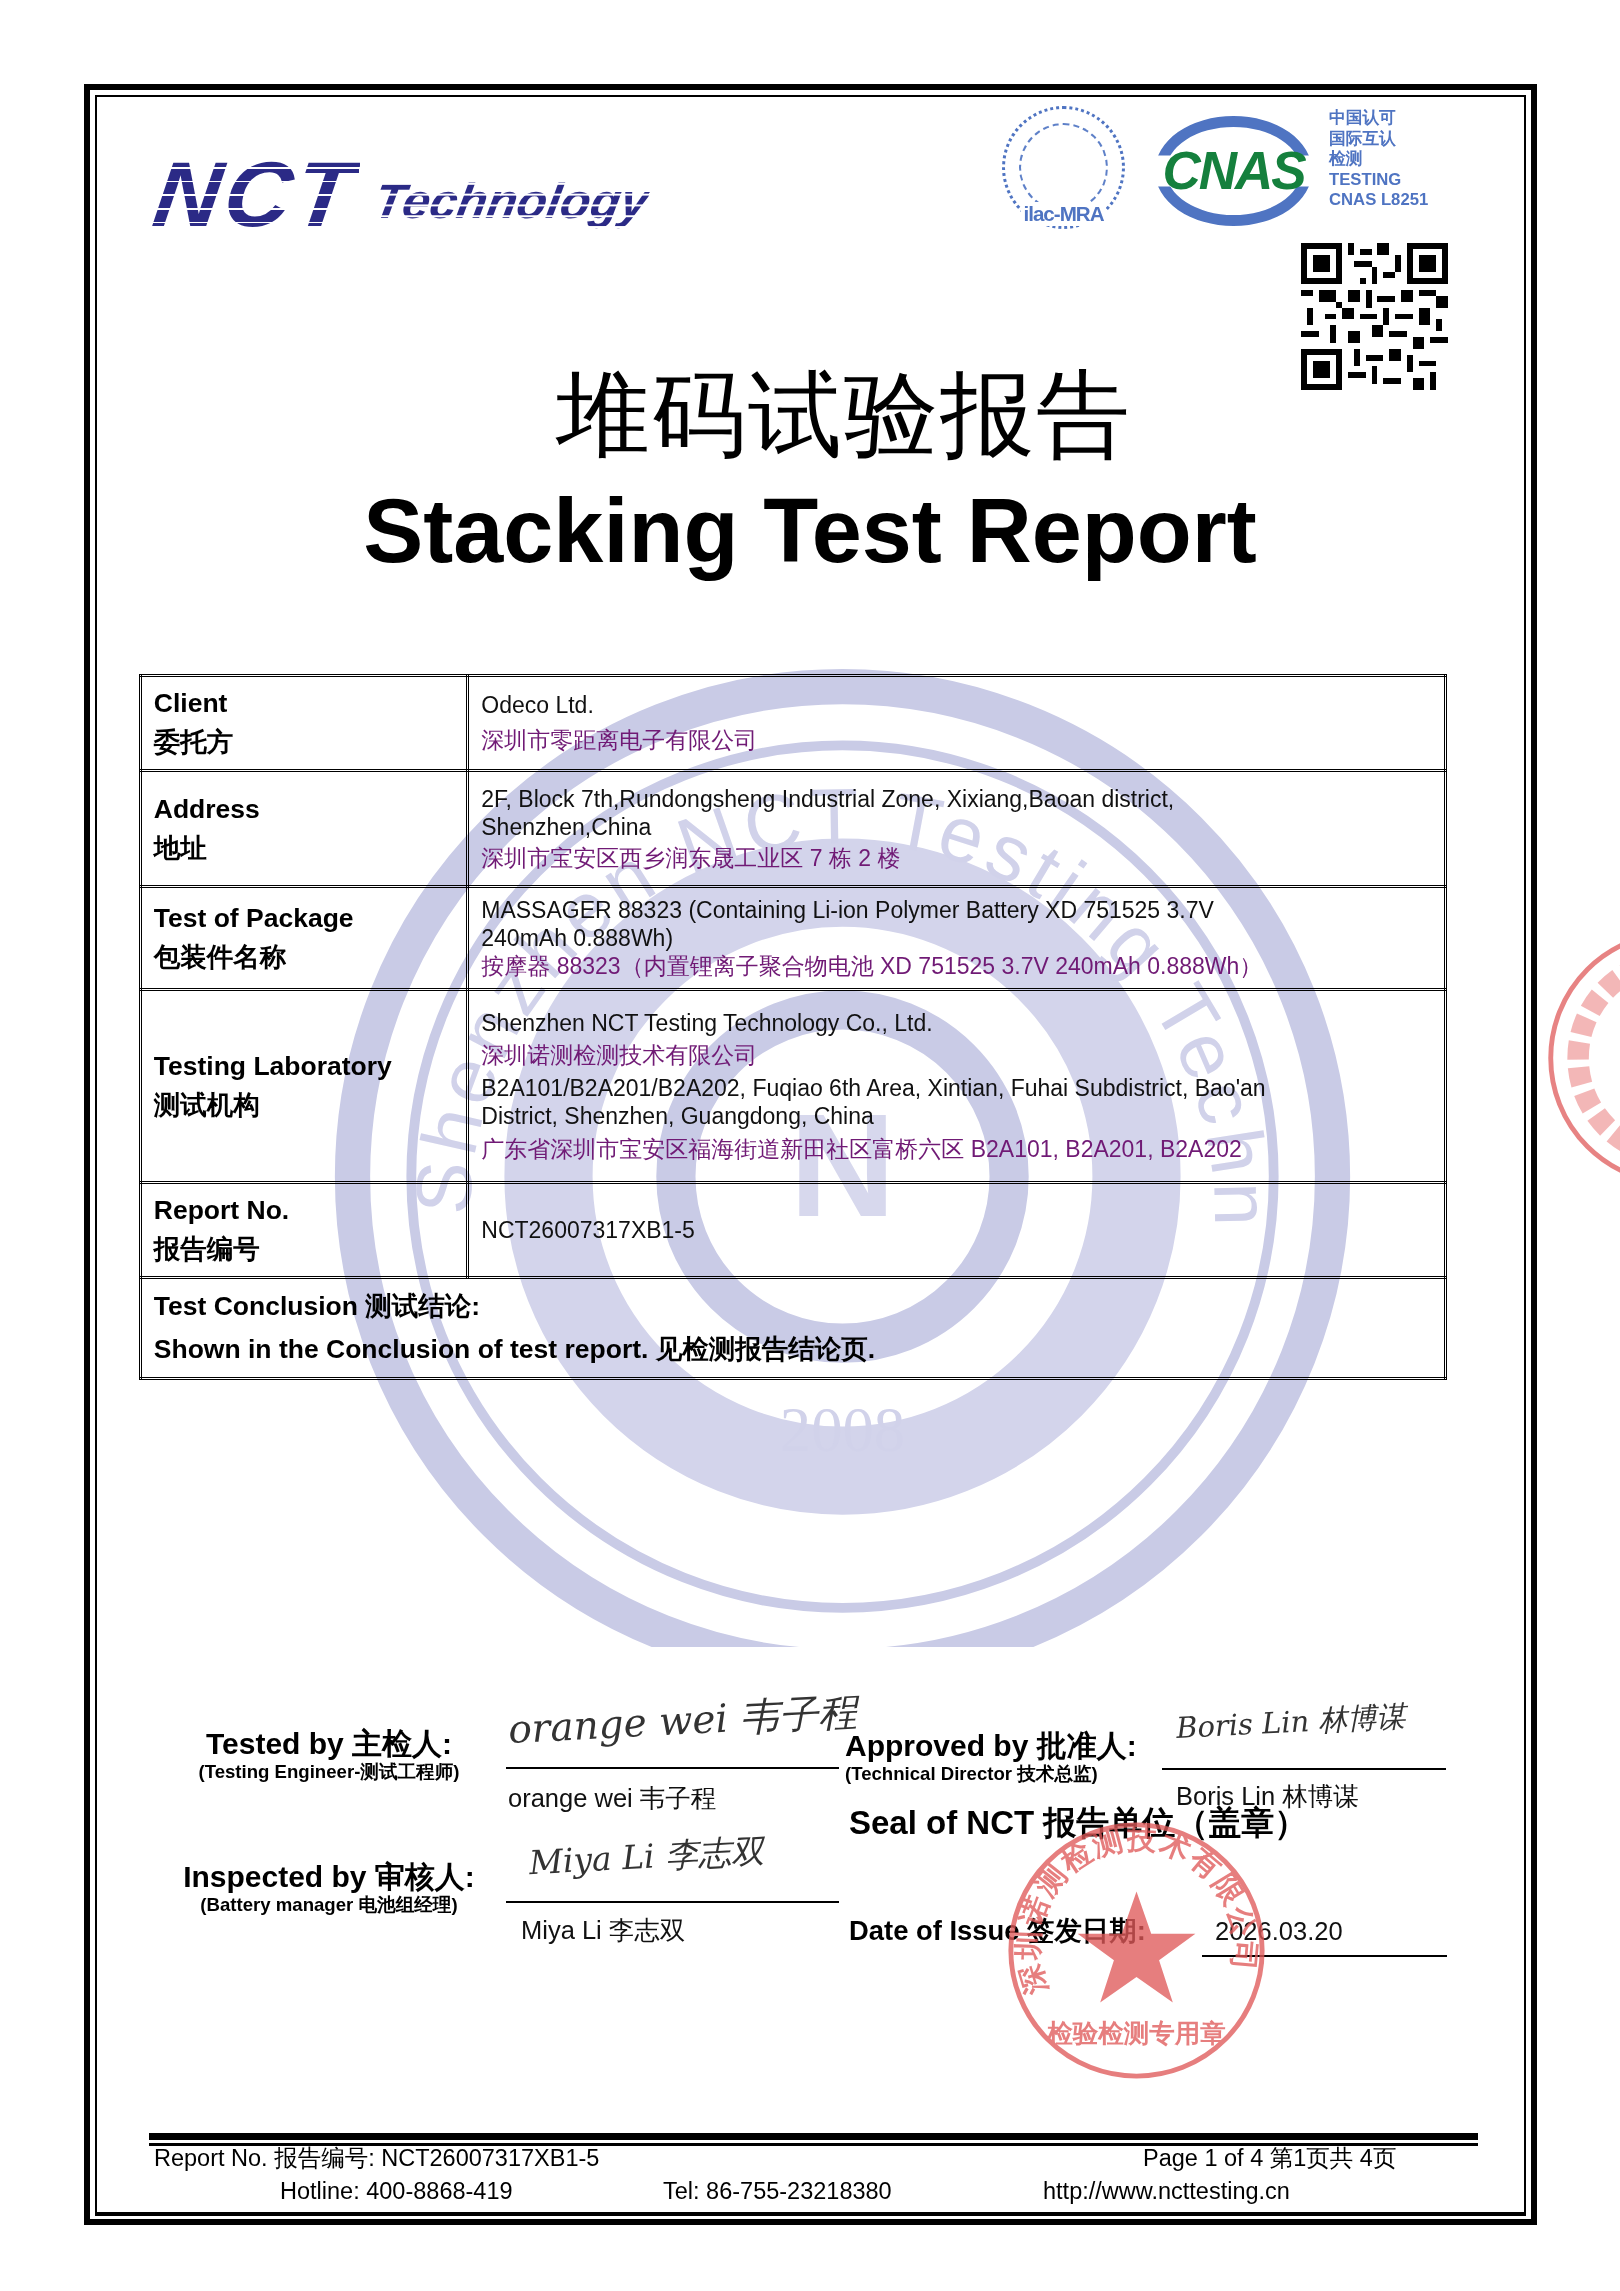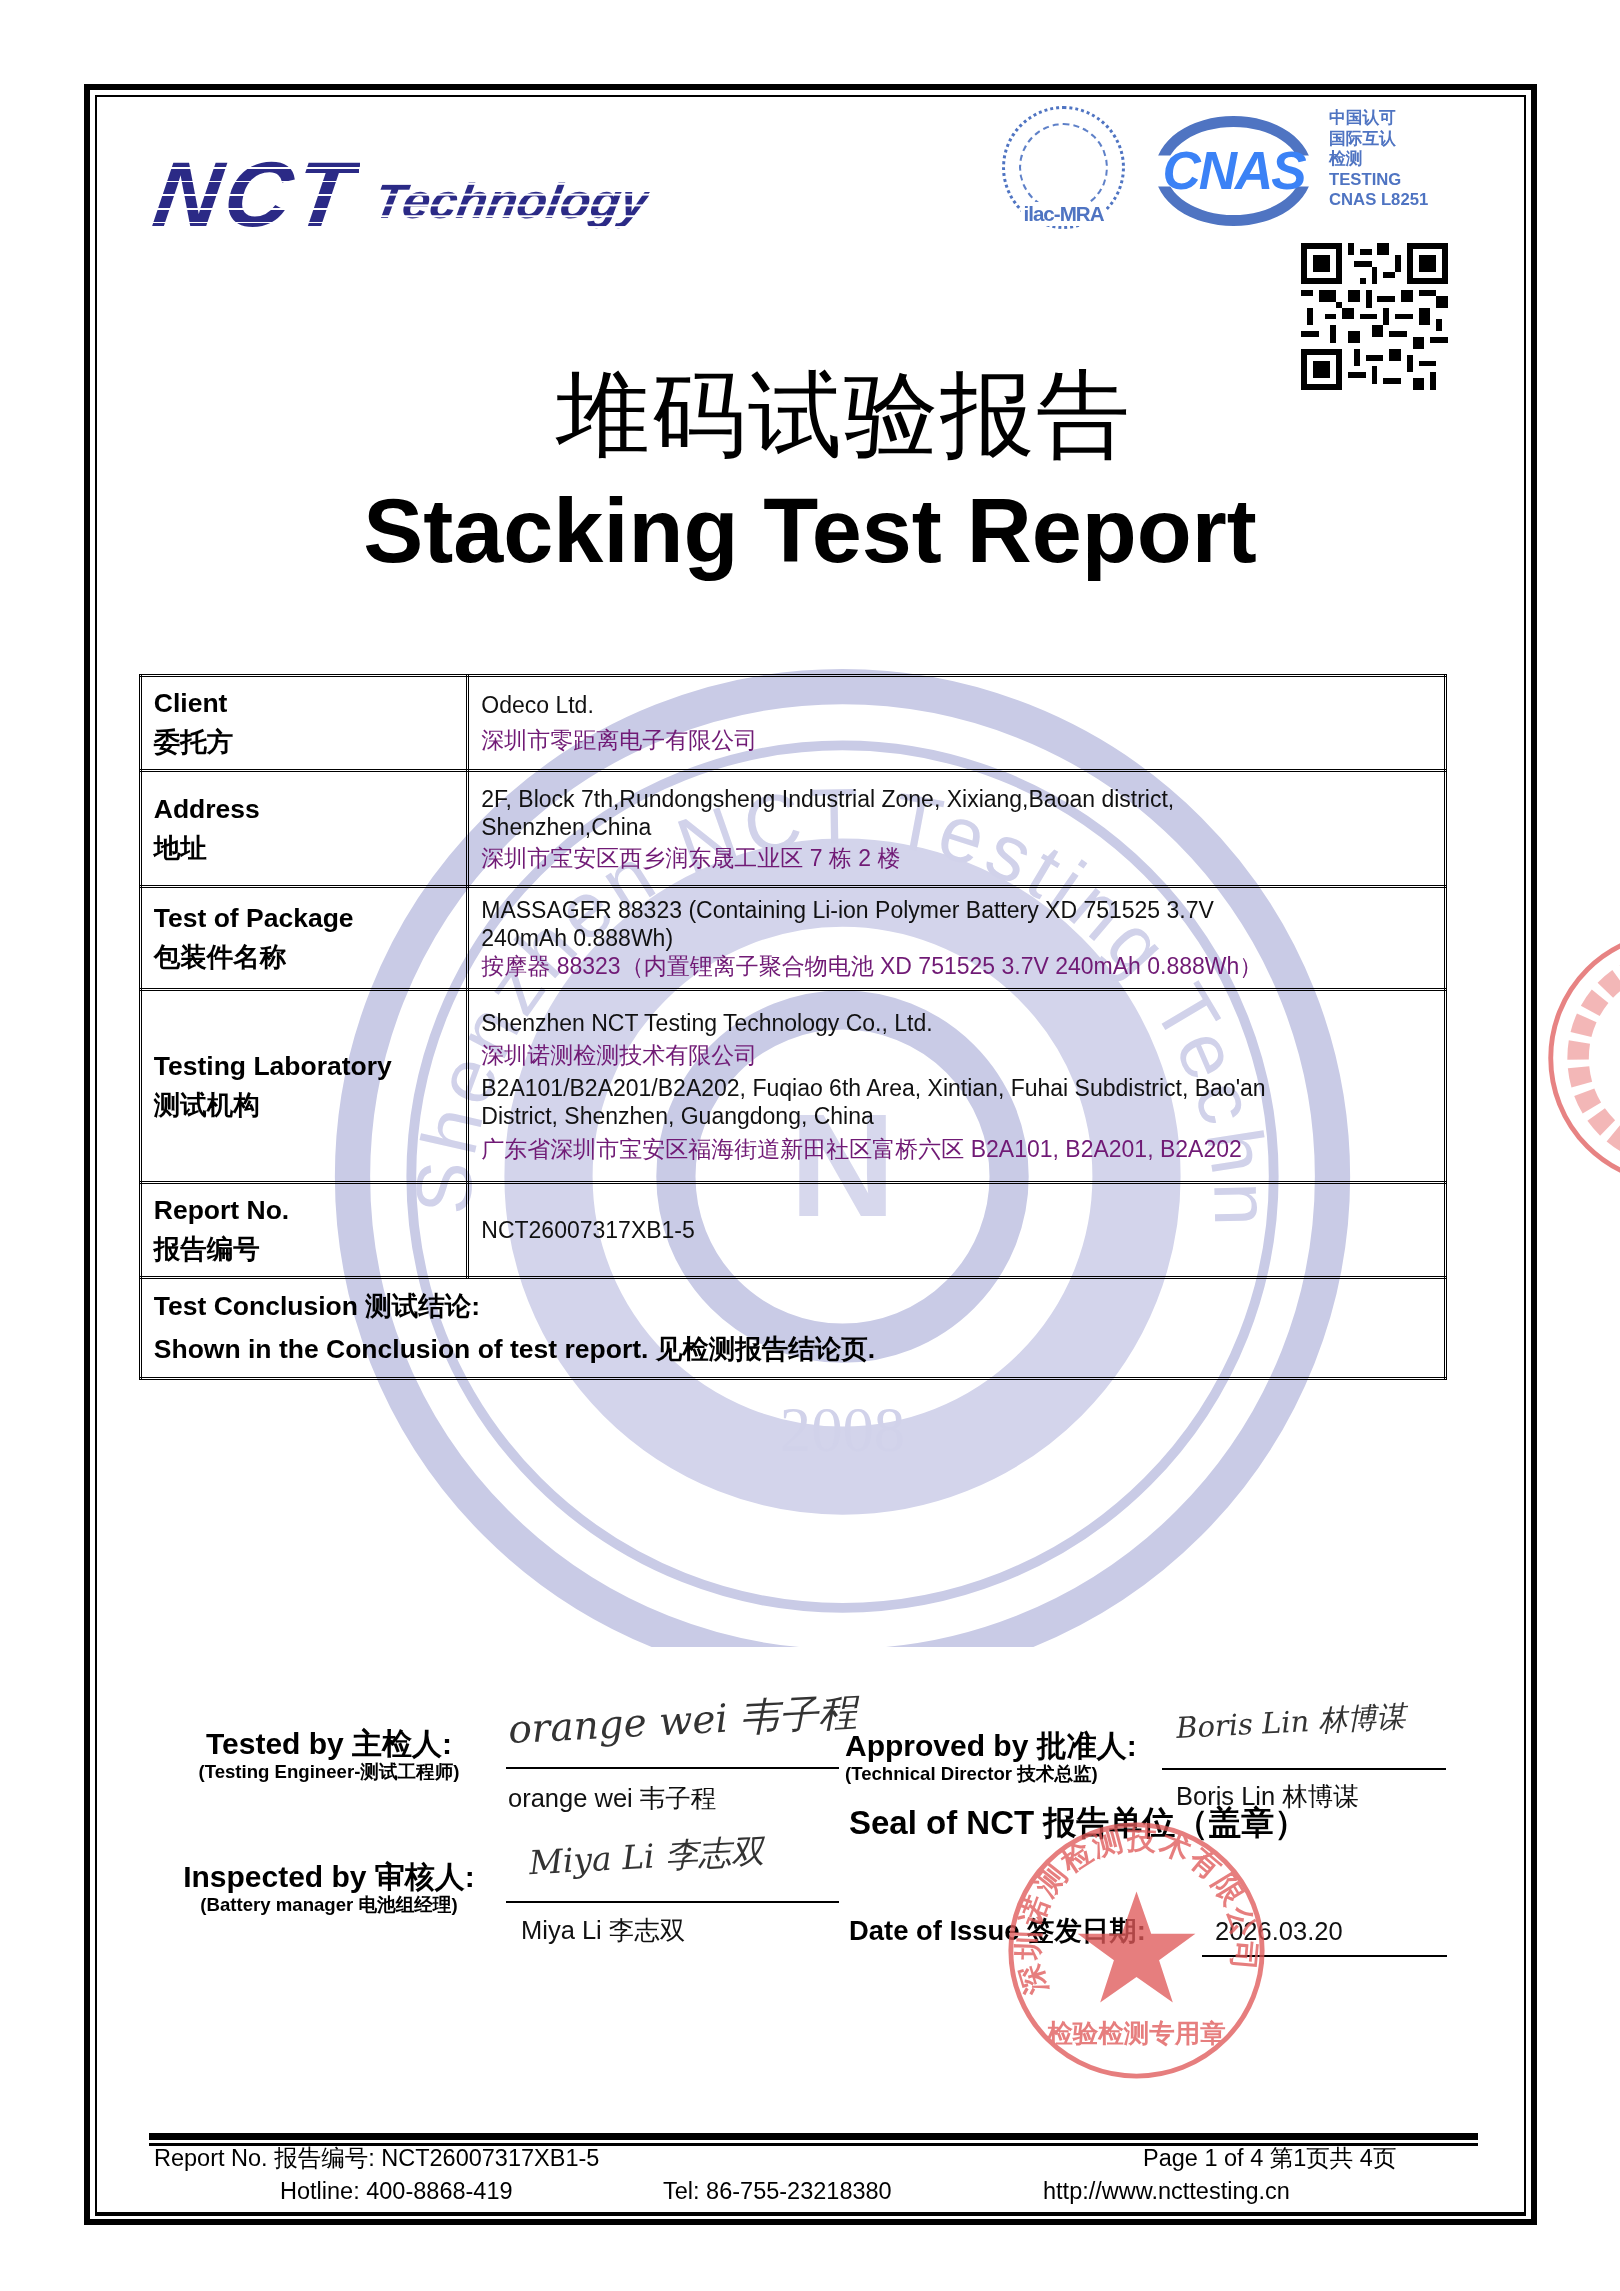--- a/index.html
+++ b/index.html
@@ -27,21 +27,21 @@
   
   .ilac { position:absolute; left:1002px; top:106px; width:123px; height:123px; border-radius:50%;
           border:3.9px dotted #4f74c2; box-sizing:border-box; display:flex; align-items:flex-end; justify-content:center; }
   .ilac::before { content:""; position:absolute; inset:13.7px; border-radius:50%;
                   border:2.9px dashed #5e80c8; }
   .ilac-text { font-weight:bold; font-size:20.6px; color:#4f74c2; letter-spacing:-1px; background:#fff; position:relative; z-index:1; padding:0 2px; }
   .cnas { position:absolute; left:1155px; top:116px; width:157px; height:110px; }
   .cnas-ring { position:absolute; inset:0; border-radius:50%; border:11.8px solid #4f74c2; box-sizing:border-box;
                clip-path:polygon(0 0,100% 0,100% 36%,0 36%,0 64%,100% 64%,100% 100%,0 100%); }
   .cnas-text { position:absolute; left:0; right:0; top:27.4px; text-align:center; font-weight:bold; font-style:italic;
-               font-size:53px; color:#3b82f6; letter-spacing:-2px; line-height:55px; }
+               font-size:53px; color:#15803d; letter-spacing:-2px; line-height:55px; }
   .accred-lines { position:absolute; left:1329px; top:108px; font-weight:bold; font-size:16.7px; line-height:20.6px; color:#4f74c2; }
 
   .qr { position:absolute; left:1301px; top:243px; width:147px; height:147px; }
 
   
   .title-cn { position:absolute; left:0; width:1620px; top:361px; text-align:center;
               font-family:"DejaVu Serif", "Liberation Serif", serif; font-size:94px; line-height:108px; letter-spacing:2px;margin-left:34px; }
   .title-en { position:absolute; left:0; width:1620px; top:480px; text-align:center;
               font-weight:bold; font-size:90px; line-height:102px; }
 

